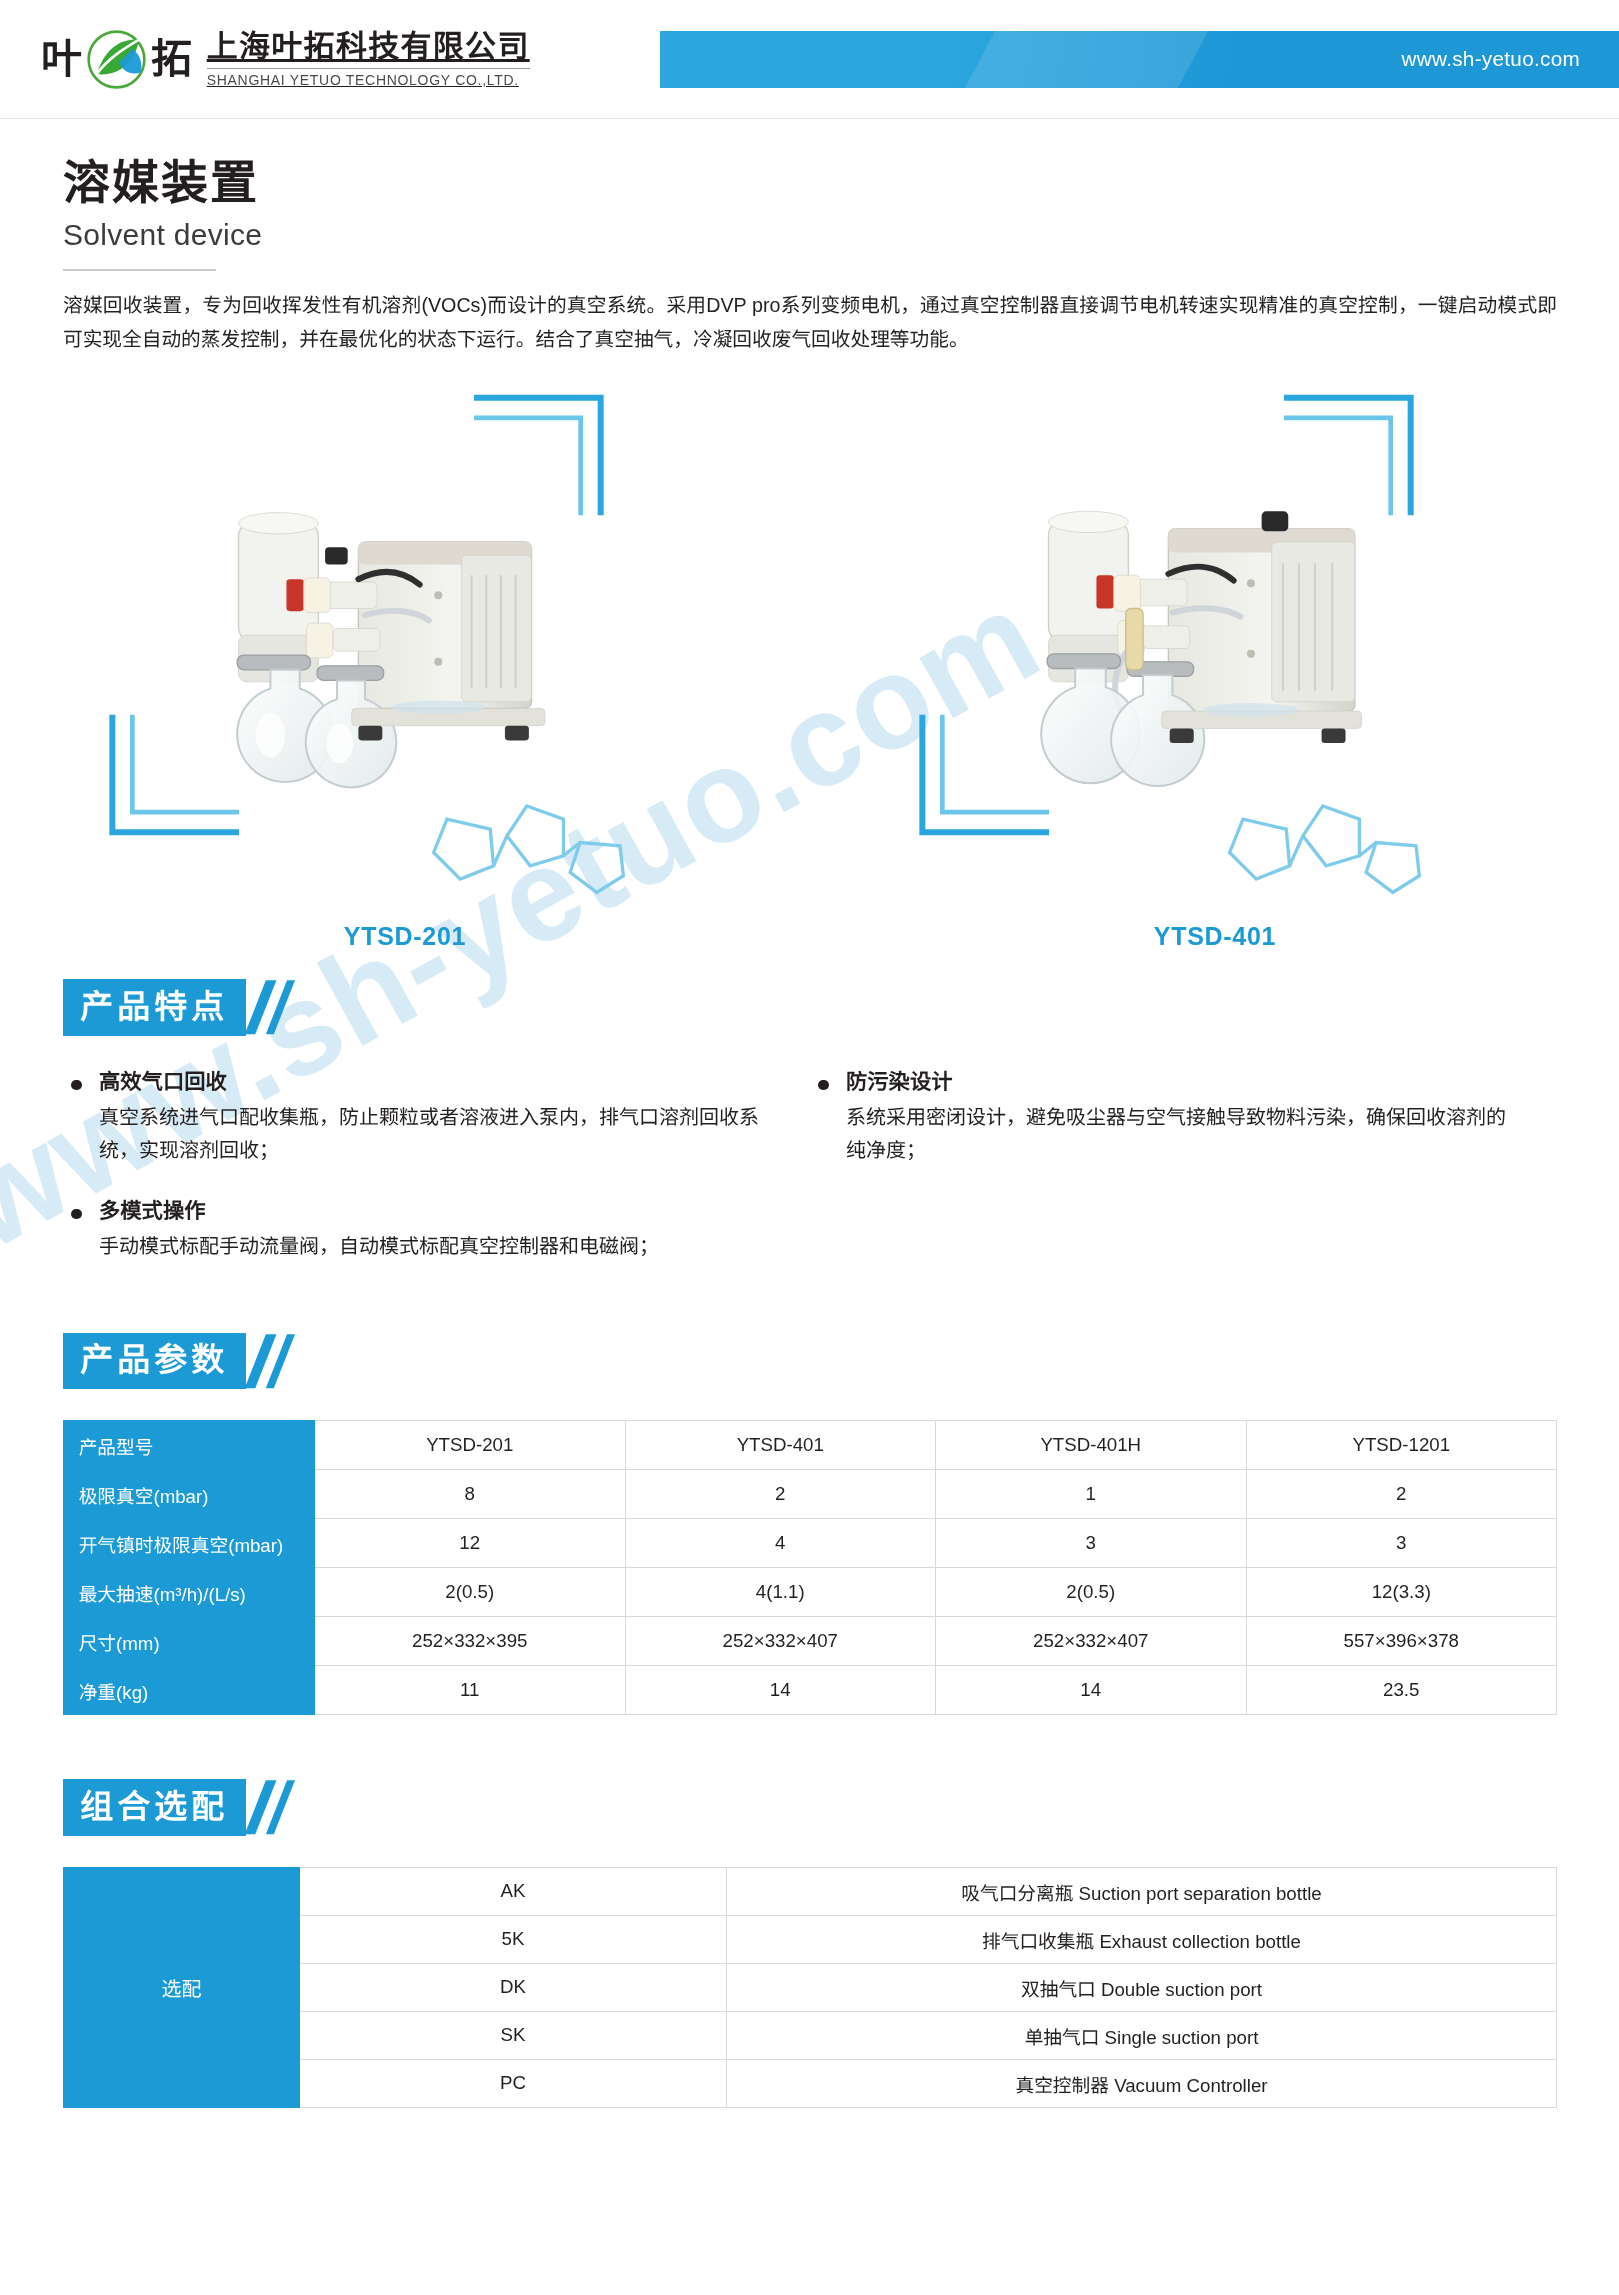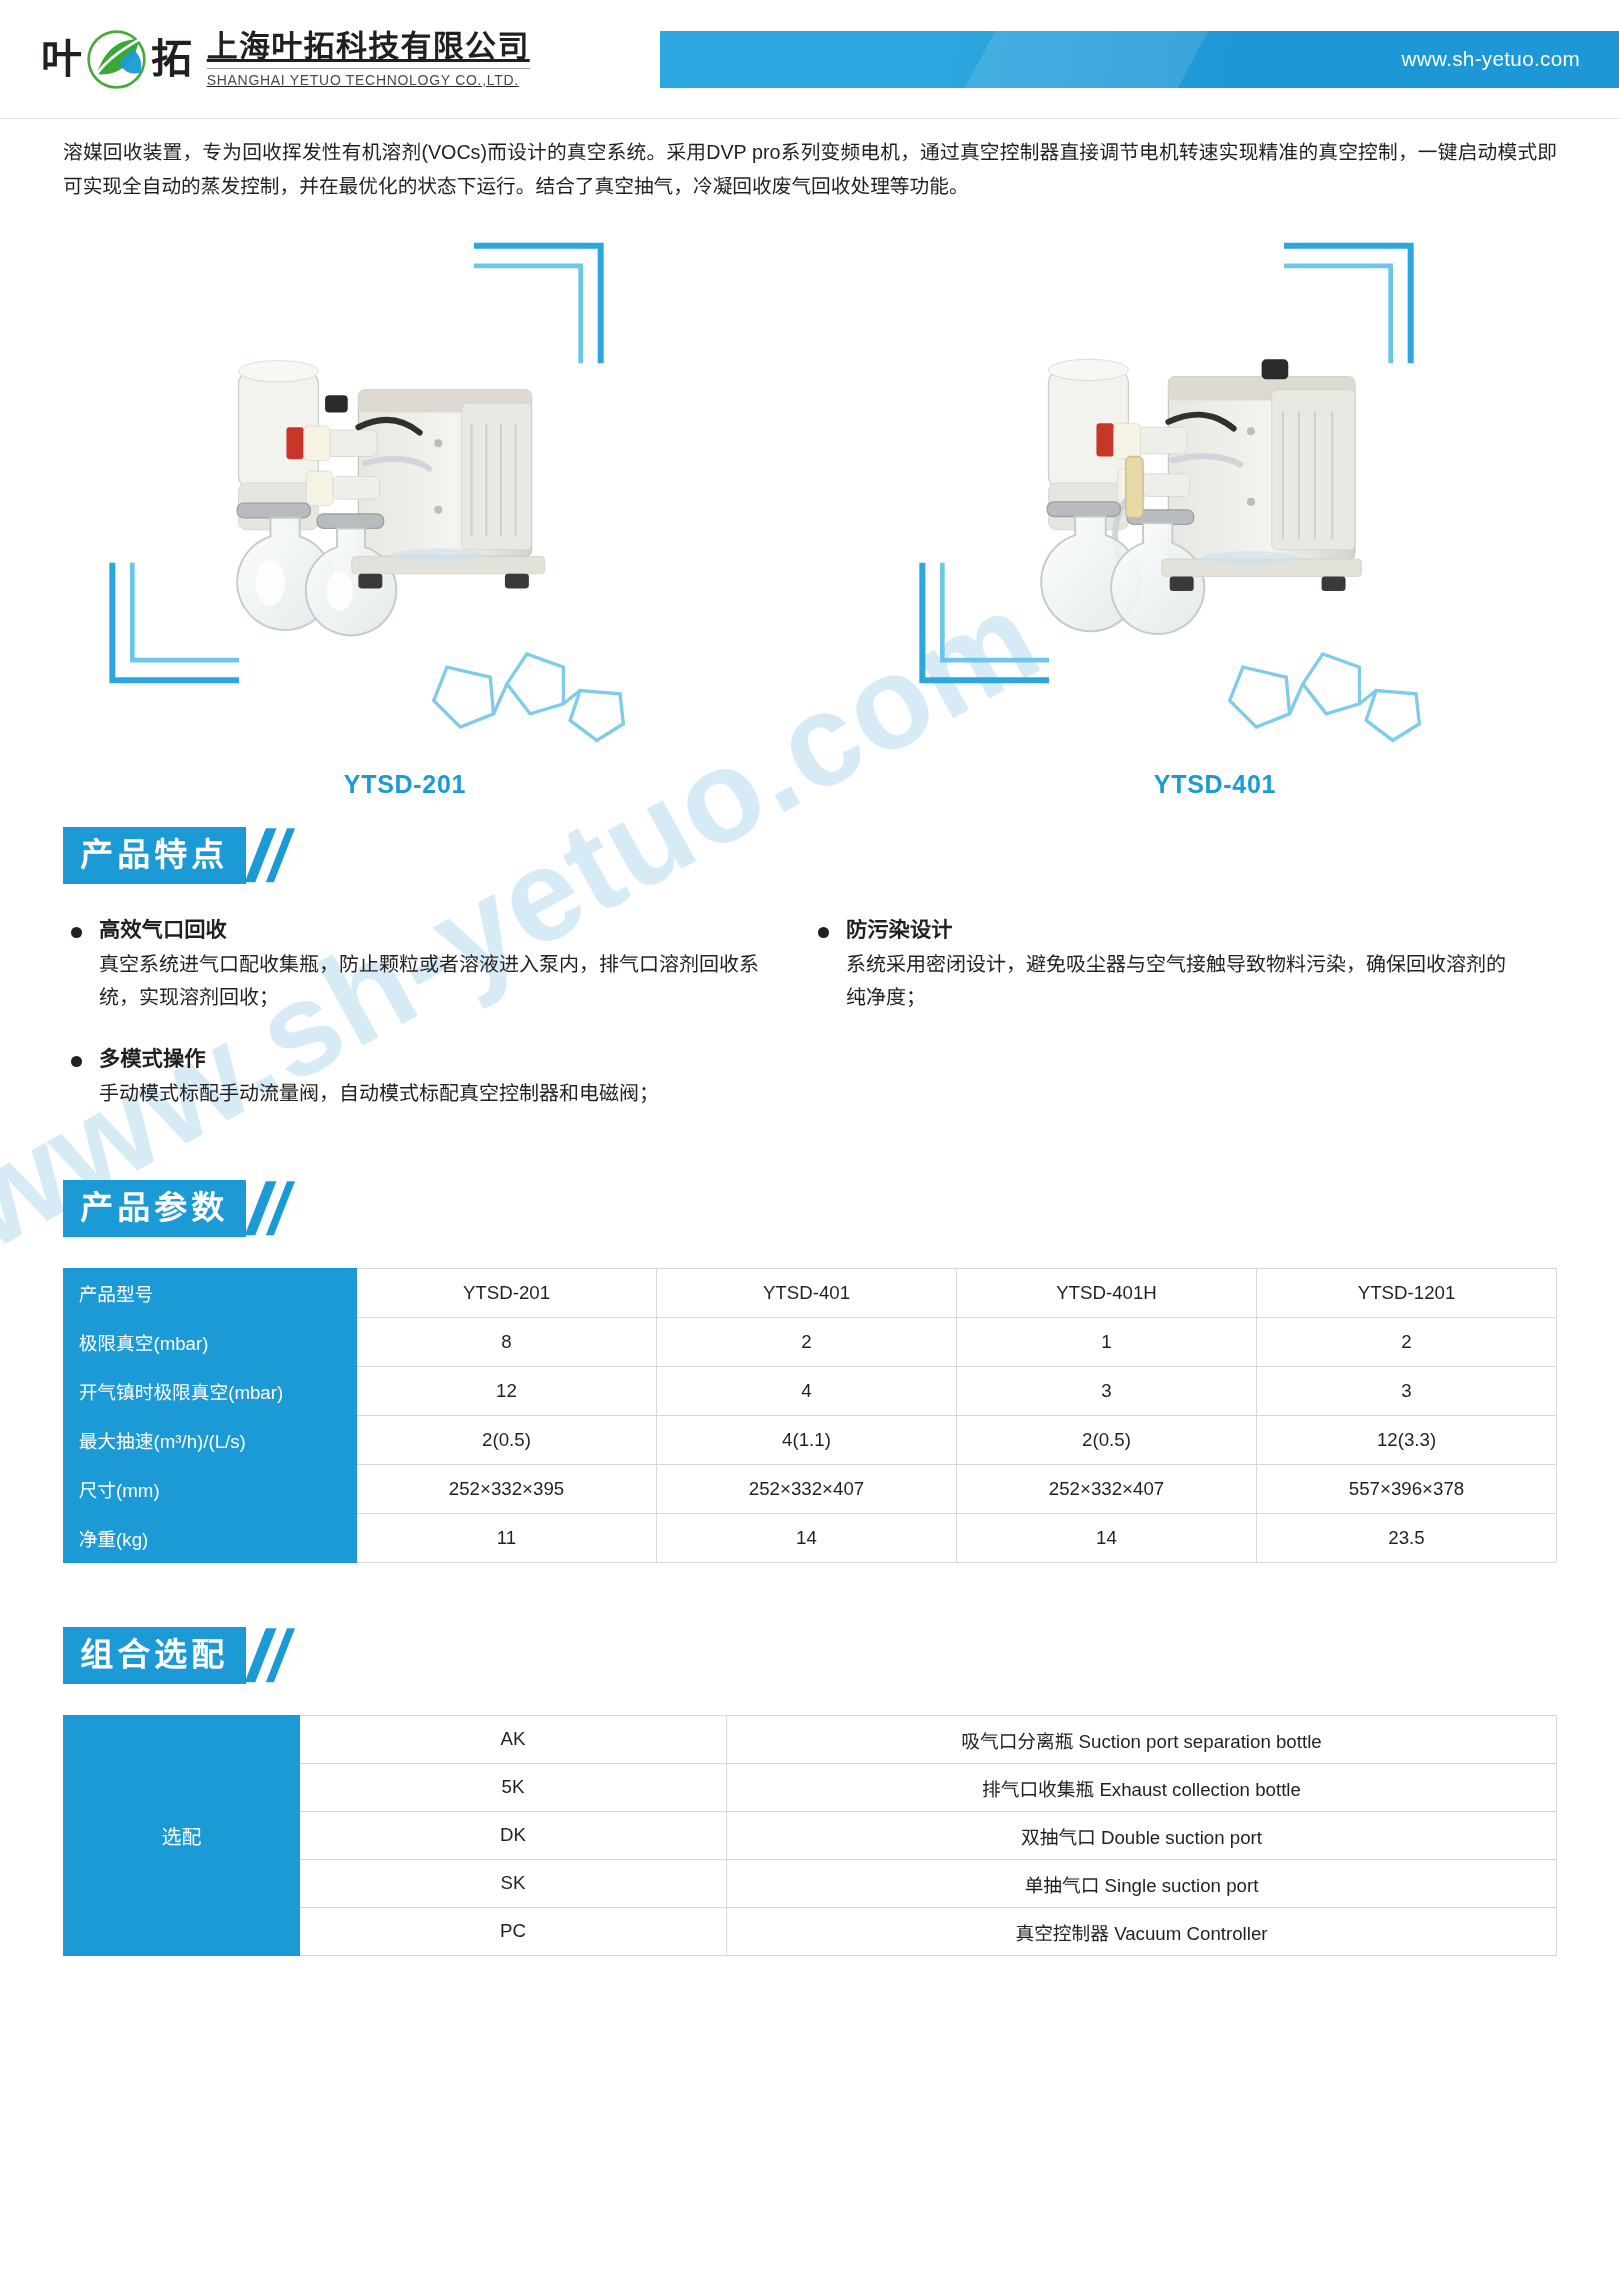--- a/index.html
+++ b/index.html
@@ -238,21 +238,21 @@
     height: 49px;
     font-size: 18.7px;
     text-align: center;
     color: #231f20;
   }
   .spec-table td.rowhead {
     background: #1b9ad6;
     color: #ffffff;
     text-align: left;
     padding-left: 14.7px;
-    width: 293px;
+    width: 251px;
     border: 0.7px solid #1b9ad6;
   }
 
   
   .opt-table td {
     border: 0.7px solid #d8d8d8;
     height: 48px;
     font-size: 18.7px;
     text-align: center;
     color: #231f20;
@@ -294,20 +294,25 @@
     </div>
     <div class="header-bar">
       <span class="header-url">www.sh-yetuo.com</span>
     </div>
   </div>
 
   
   <div class="watermark">www.sh-yetuo.com</div>
 
   
+  <div class="title-block">
+    <div class="title-cn">溶媒装置</div>
+    <div class="title-en">Solvent device</div>
+    <div class="title-rule"></div>
+  </div>
   <div class="intro">溶媒回收装置，专为回收挥发性有机溶剂(VOCs)而设计的真空系统。采用DVP pro系列变频电机，通过真空控制器直接调节电机转速实现精准的真空控制，一键启动模式即可实现全自动的蒸发控制，并在最优化的状态下运行。结合了真空抽气，冷凝回收废气回收处理等功能。</div>
 
   
   <div class="products">
 
     <div class="product">
       <svg class="bracket-tr" viewBox="0 0 210 190">
         <path d="M6 10 H196 V186" fill="none" stroke="#2ba6de" stroke-width="9"></path>
         <path d="M6 40 H166 V186" fill="none" stroke="#6cc6ea" stroke-width="7"></path>
       </svg>

